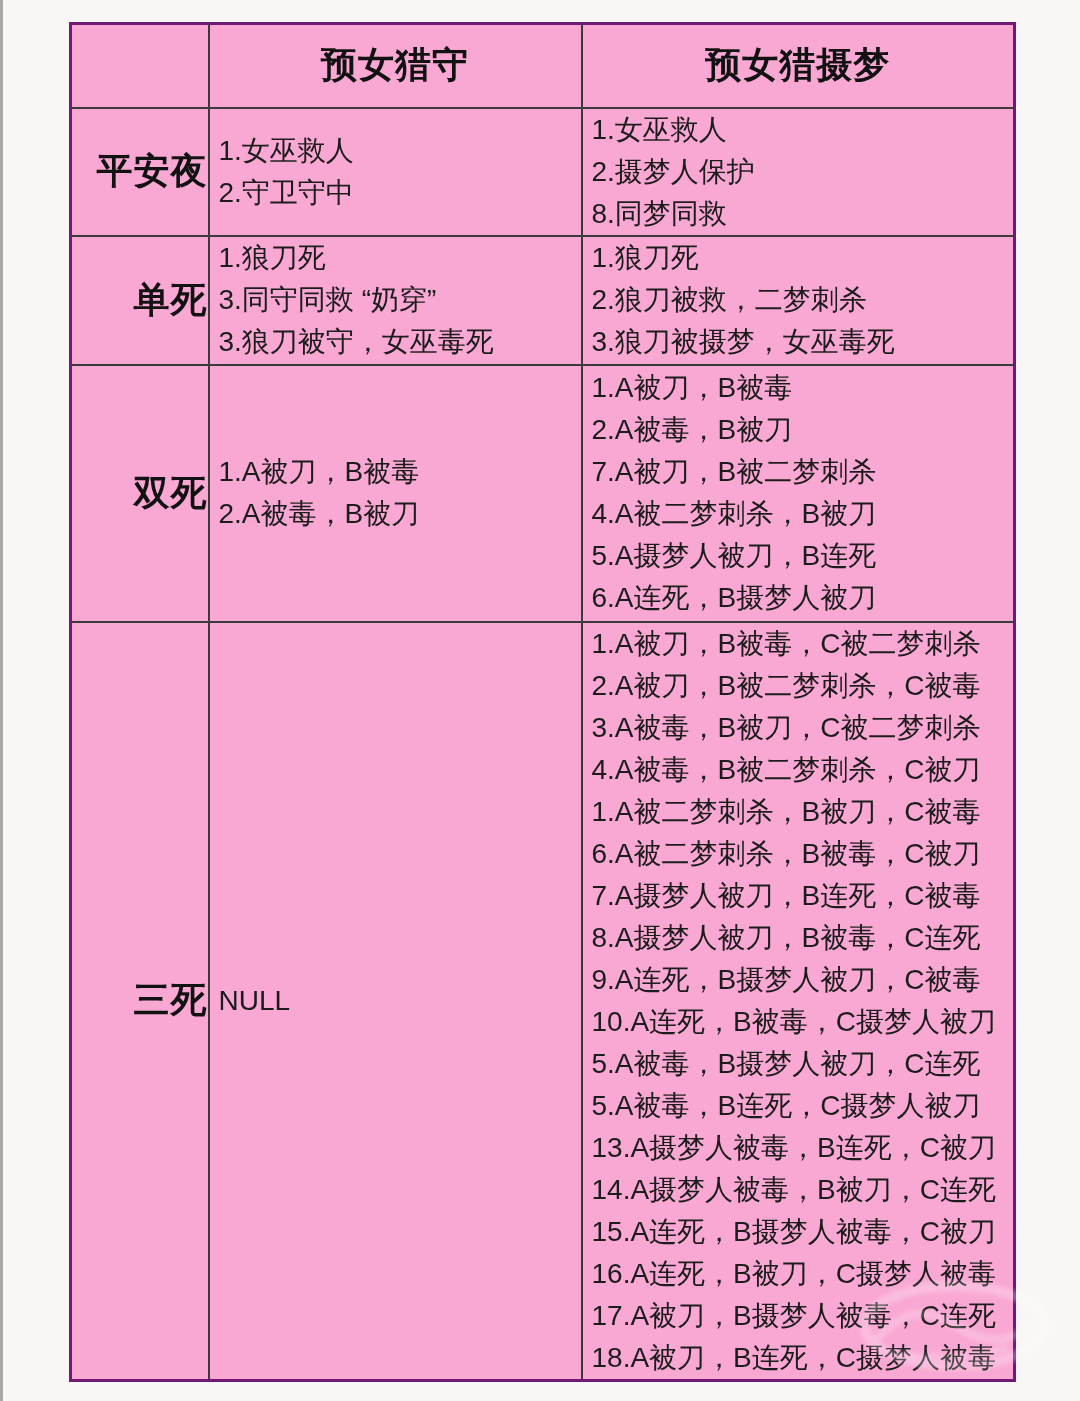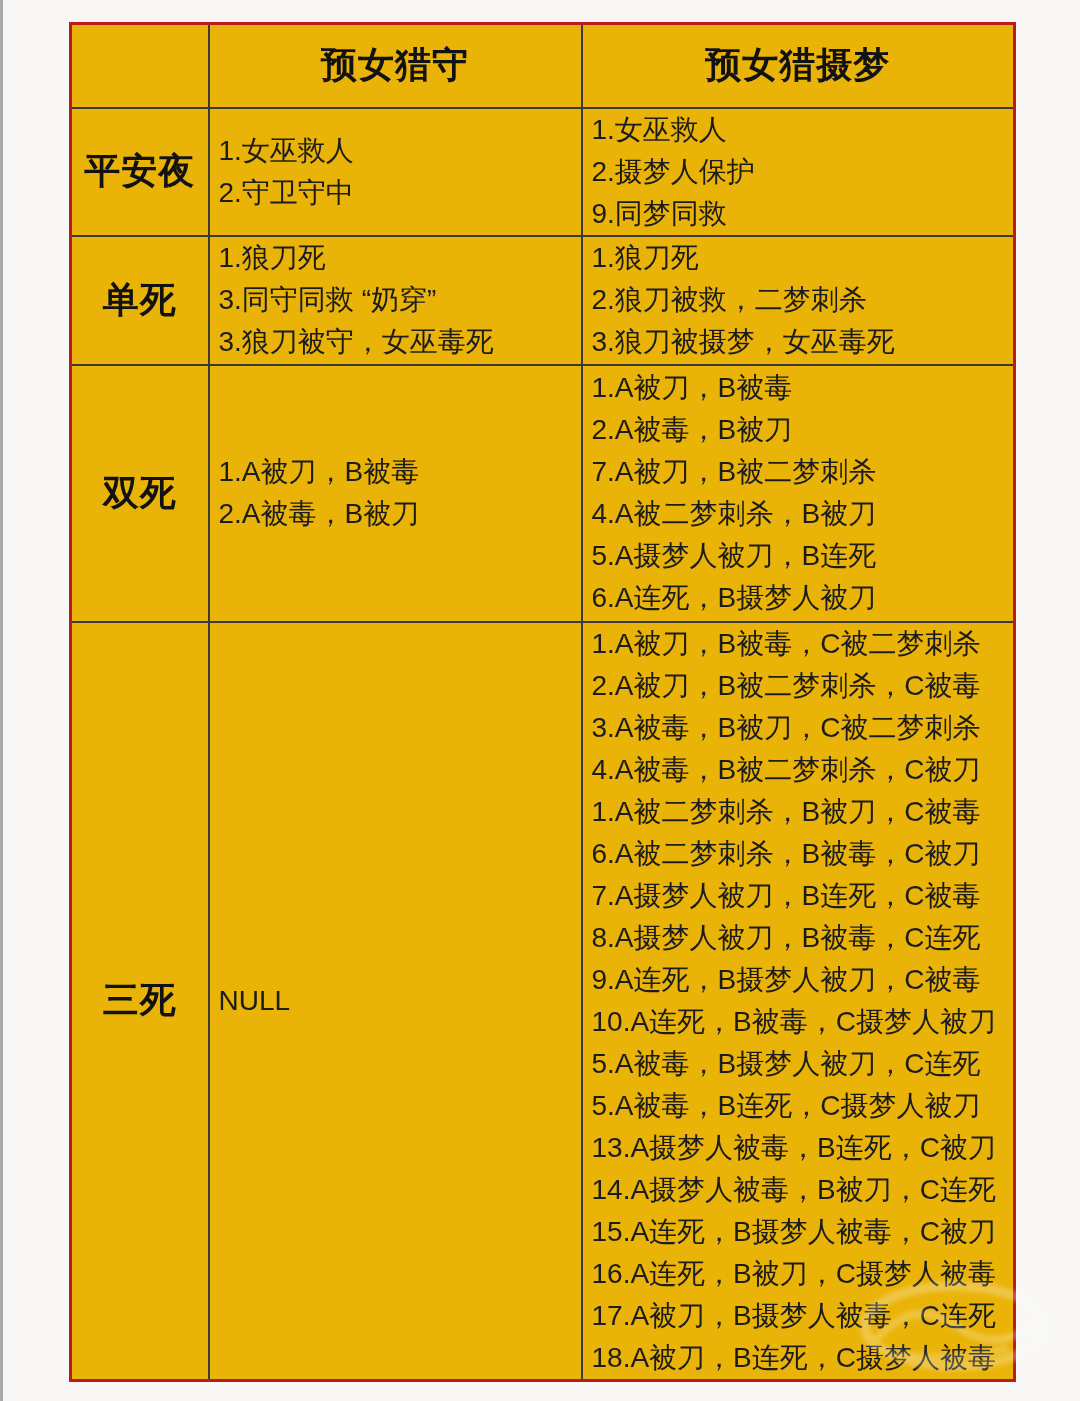--- a/index.html
+++ b/index.html
@@ -13,37 +13,37 @@
   .edge-line {
     position: absolute; left: 0; top: 0;
     width: 3px; height: 100%;
     background: #8d8d8d; opacity: .75;
   }
   table.grid {
     border-collapse: collapse;
     table-layout: fixed;
     width: 944px;
     margin: 22px 4px 0 69px;
-    background: #eab308;
-    border: 3px solid #b91c1c;
+    background: #f9a8d4;
+    border: 3px solid #701a75;
   }
   .grid th, .grid td { border: 2px solid #3a3a3a; }
   .grid thead tr { height: 84px; }
   .grid thead th {
     font-size: 36px; font-weight: bold; color: #121212;
     text-align: center; vertical-align: middle;
     letter-spacing: 1px;
   }
   .grid tbody tr:nth-child(1) { height: 125px; }
   .grid tbody tr:nth-child(2) { height: 129px; }
   .grid tbody tr:nth-child(3) { height: 257px; }
   .grid tbody tr:nth-child(4) { height: 756px; }
   .grid th.row-label {
     font-size: 36px; font-weight: bold; color: #121212;
-    text-align: center; vertical-align: middle;
+    text-align: right; vertical-align: middle;
     letter-spacing: 1px;
   }
   .grid td {
     vertical-align: middle;
     padding: 0 4px 0 9px;
     overflow: hidden;
   }
   .line {
     font-size: 28px;
     line-height: 42px;
@@ -80,21 +80,21 @@
   <tbody>
       <tr>
         <th class="row-label">平安夜</th>
         <td>
           <div class="line">1.女巫救人</div>
           <div class="line">2.守卫守中</div>
         </td>
         <td>
           <div class="line">1.女巫救人</div>
           <div class="line">2.摄梦人保护</div>
-          <div class="line">9.同梦同救</div>
+          <div class="line">8.同梦同救</div>
         </td>
       </tr>
       <tr>
         <th class="row-label">单死</th>
         <td>
           <div class="line">1.狼刀死</div>
           <div class="line">3.同守同救 “奶穿”</div>
           <div class="line">3.狼刀被守，女巫毒死</div>
         </td>
         <td>

